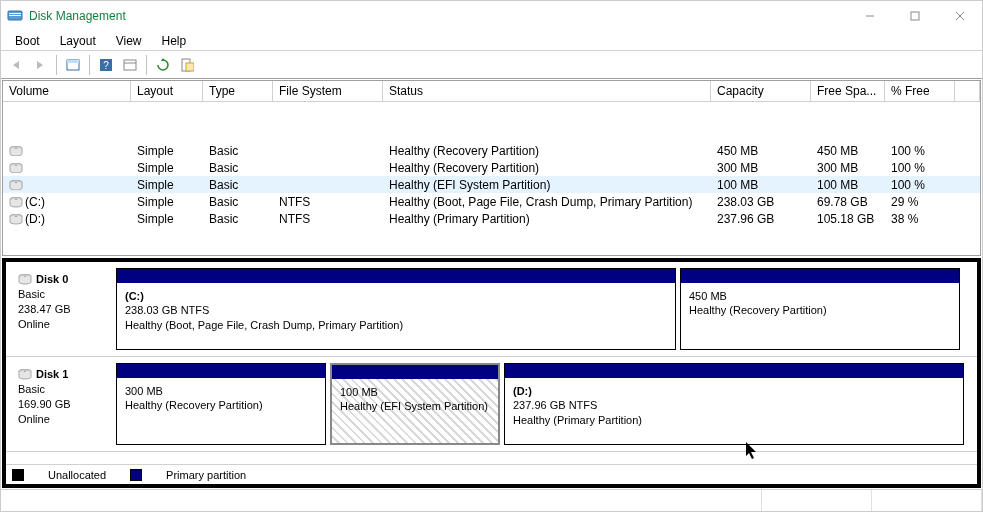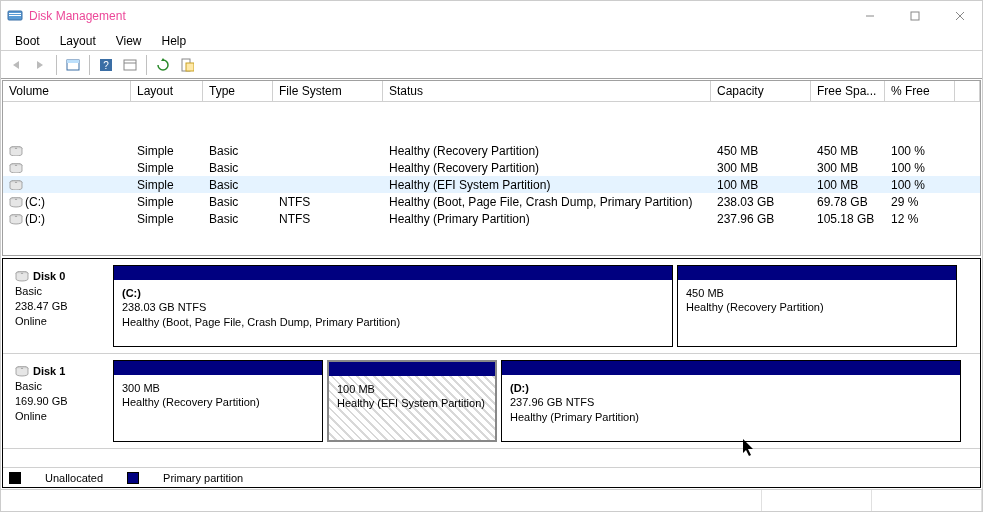--- a/index.html
+++ b/index.html
@@ -15,21 +15,21 @@
   flex-direction: column;
   border: 1px solid #ccc;
 }
 
 .titlebar {
   height: 30px;
   background: #fff;
   display: flex;
   align-items: center;
   padding: 0 0 0 6px;
-  color: #ec4899;
+  color: #15803d;
 }
 .titlebar .app-icon { width: 16px; height: 16px; margin-right: 6px; }
 .titlebar .title { flex: 1; font-size: 12px; }
 .win-controls { display: flex; }
 .win-btn {
   width: 45px; height: 30px;
   display: flex; align-items: center; justify-content: center;
   color: #666;
 }
 
@@ -93,21 +93,21 @@
 .col-type  { width: 70px; }
 .col-fs    { width: 110px; }
 .col-status{ width: 328px; }
 .col-cap   { width: 100px; }
 .col-free  { width: 74px; }
 .col-pfree { width: 70px; }
 .disk-icon { width: 12px; height: 10px; display: inline-block; }
 
 .graph-pane {
   flex: 1;
-  border: 1px solid #000000;
+  border: 4px solid #000000;
   margin: 1px;
   display: flex;
   flex-direction: column;
   position: relative;
 }
 .graph-scroll {
   overflow-y: scroll;
   flex: 1;
 }
 .disk-row {
@@ -345,21 +345,21 @@
               <ellipse cx="7" cy="2.2" rx="1.2" ry="0.5" fill="#999"></ellipse>
             </svg></span>
           <span>(D:)</span>
         </div>
         <div class="col-layout">Simple</div>
         <div class="col-type">Basic</div>
         <div class="col-fs">NTFS</div>
         <div class="col-status">Healthy (Primary Partition)</div>
         <div class="col-cap">237.96 GB</div>
         <div class="col-free">105.18 GB</div>
-        <div class="col-pfree">12 %</div>
+        <div class="col-pfree">38 %</div>
       </div>
     </div>
 </div>
 
 <div class="graph-pane">
   <div class="graph-scroll" id="graph-scroll">
       <div class="disk-row">
         <div class="disk-label">
           <div><span class="dicon"><svg width="14" height="11" viewBox="0 0 14 11">
                 <ellipse cx="7" cy="2.2" rx="6" ry="2" fill="#d0d0d0" stroke="#888" stroke-width="0.7"></ellipse>

